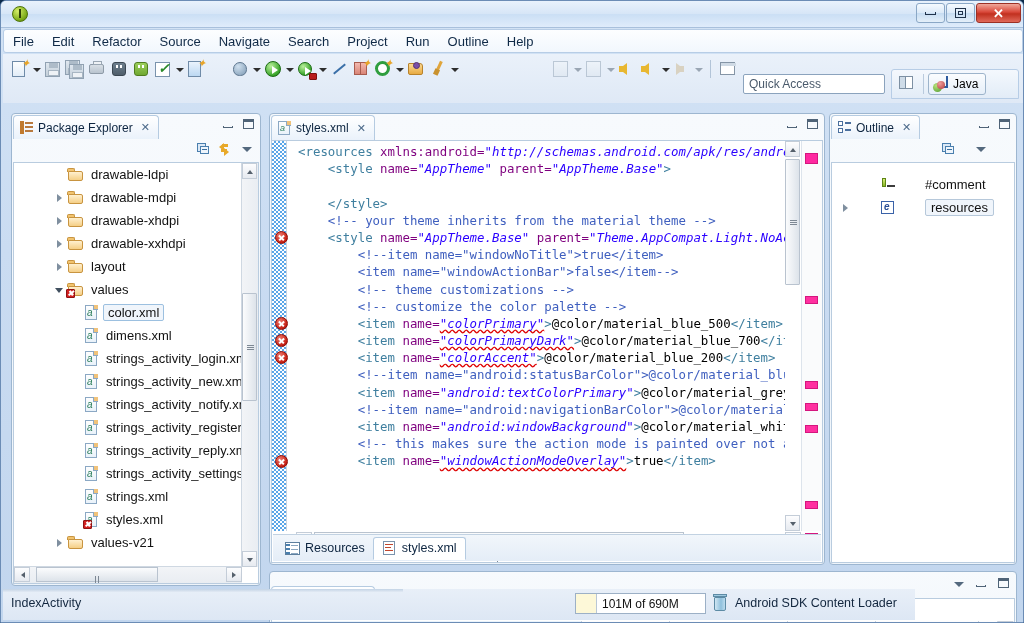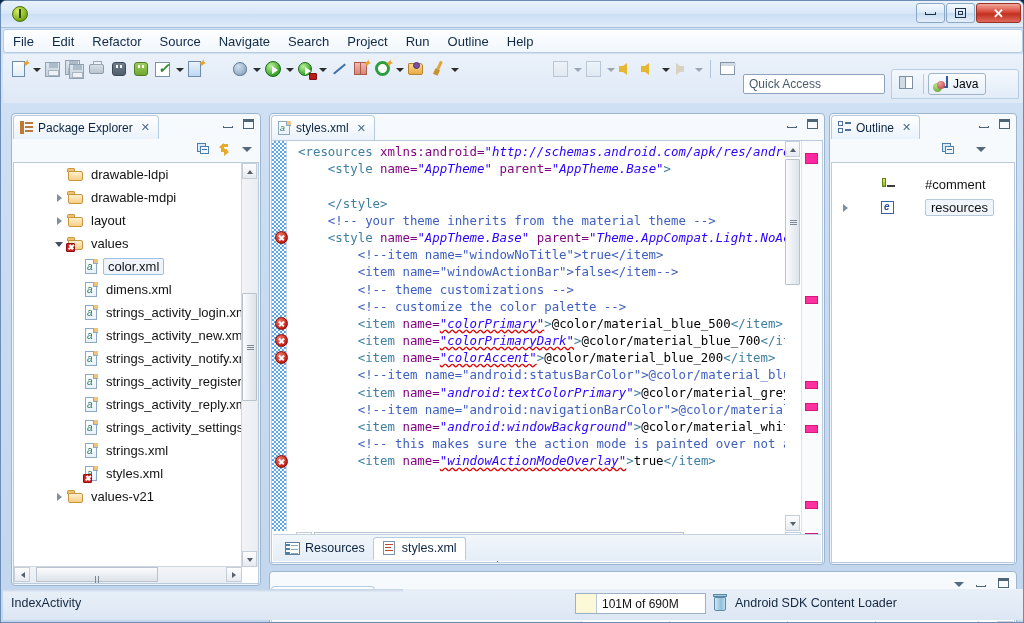--- a/index.html
+++ b/index.html
@@ -460,21 +460,21 @@
     border-right:1px solid #c7d2de; border-bottom:1px solid #c0ccd9;
     font-size:12.5px; color:#101010; padding:2px 0 0 6px;
     box-sizing:border-box; position:relative;
   }
   .th.sorted { background:linear-gradient(180deg,#eaf4fd,#d9eafa); border-bottom:1px solid #7fb0dd;}
   .th .sortarrow{position:absolute;left:50%;top:1px;margin-left:-4px;
     border-left:4px solid transparent;border-right:4px solid transparent;border-bottom:4px solid #7fa4c4;}
 
   
   #statusbar {
-    position:absolute; left:2px; top:588px; width:1020px; height:31px;
+    position:absolute; left:2px; top:588px; width:912px; height:31px;
     background:linear-gradient(180deg,#e8eff8,#dde7f4);
   }
   #status-left { position:absolute; left:8px; top:7px; font-size:12.5px; color:#12263e;}
   #heap {
     position:absolute; left:572px; top:4px; width:131px; height:21px;
     background:#fff; border:1px solid #9cb0c6; box-sizing:border-box;
     display:flex; align-items:center;
   }
   #heap .bar { width:20px; height:19px; background:#fdf8d8; border-right:1px solid #b9c7d6;}
   #heap .txt { margin-left:5px; font-size:12px; color:#111;}
@@ -683,20 +683,36 @@
                 <i class="fb"></i>
               </span>
               <span class="tree-label">drawable-mdpi</span>
             </div>
             <div class="tree-row" style="padding-left: 40px;">
               <span class="tree-arrow closed"></span>
               <span class="folder-ic">
                 <i class="ft"></i>
                 <i class="fb"></i>
               </span>
+              <span class="tree-label">drawable-xhdpi</span>
+            </div>
+            <div class="tree-row" style="padding-left: 40px;">
+              <span class="tree-arrow closed"></span>
+              <span class="folder-ic">
+                <i class="ft"></i>
+                <i class="fb"></i>
+              </span>
+              <span class="tree-label">drawable-xxhdpi</span>
+            </div>
+            <div class="tree-row" style="padding-left: 40px;">
+              <span class="tree-arrow closed"></span>
+              <span class="folder-ic">
+                <i class="ft"></i>
+                <i class="fb"></i>
+              </span>
               <span class="tree-label">layout</span>
             </div>
             <div class="tree-row" style="padding-left: 40px;">
               <span class="tree-arrow open"></span>
               <span class="folder-ic">
                 <i class="ft"></i>
                 <i class="fb"></i>
                 <i class="err">✖</i>
               </span>
               <span class="tree-label">values</span>

